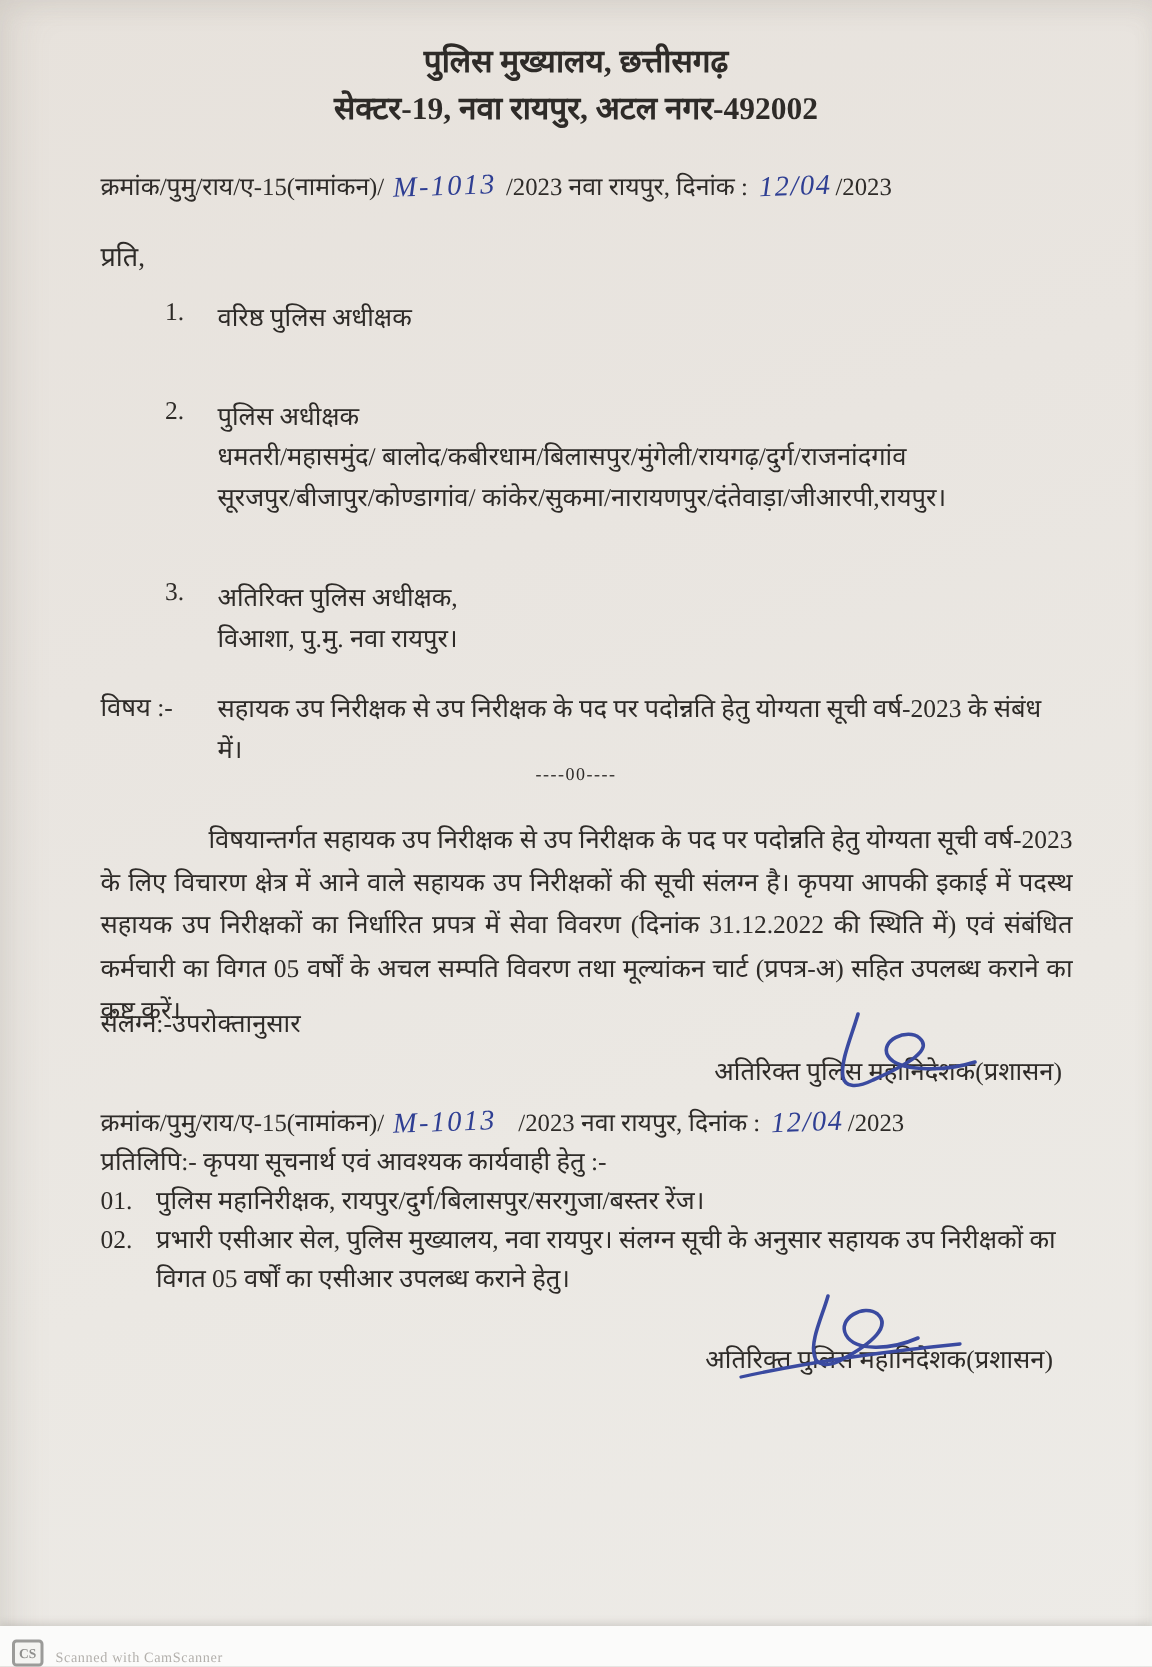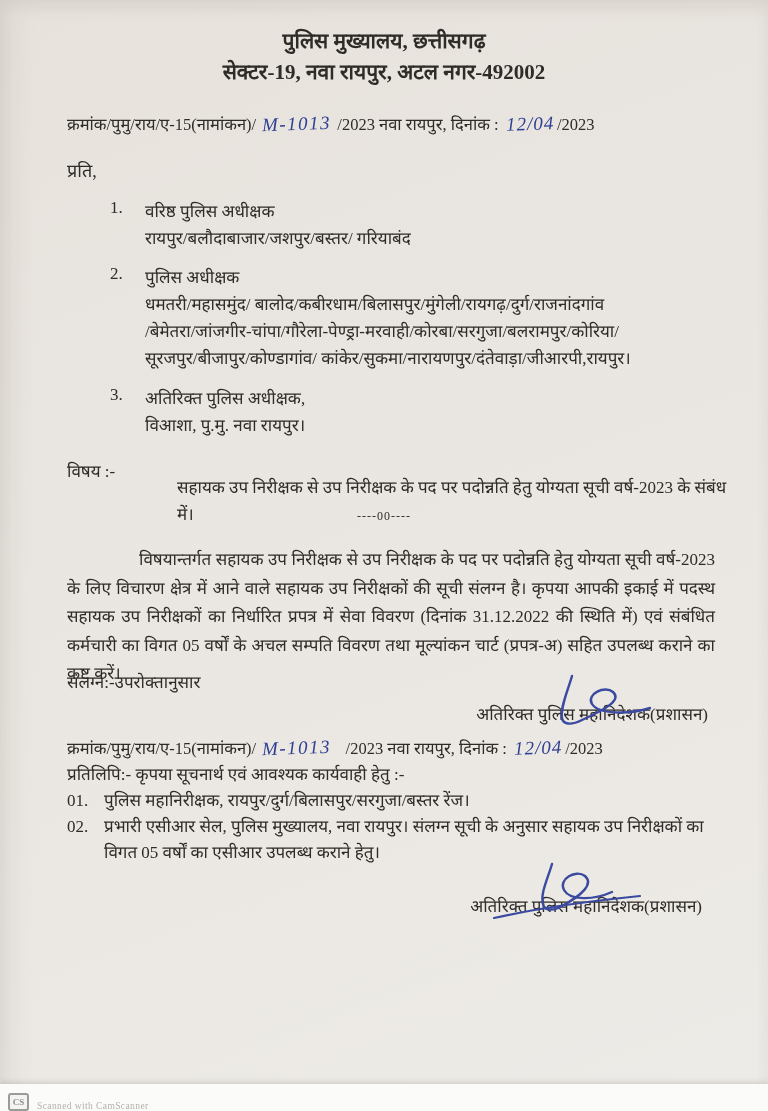--- a/index.html
+++ b/index.html
@@ -17,21 +17,21 @@
   .refline2{left:67px;top:736px;font-size:16.5px;white-space:nowrap;}
   .hand{
     color:#2f3f93;font-style:italic;font-size:19px;letter-spacing:1.5px;
     display:inline-block;transform:rotate(-2deg);padding:0 6px;font-weight:500;
   }
   .hand.date{letter-spacing:1px;padding:0 3px;}
   .salutation{left:67px;top:158px;font-size:18px;}
   .rcp-num{position:absolute;left:110px;font-size:17px;}
   .rcp-text{position:absolute;left:145px;font-size:17px;line-height:27px;}
   .subject-label{left:67px;top:459px;font-size:17px;}
-  .subject-text{left:145px;top:474px;width:570px;font-size:17px;line-height:27px;margin-left:32px;}
+  .subject-text{left:145px;top:459px;width:570px;font-size:17px;line-height:27px;}
   .separator{left:0;right:0;top:509px;text-align:center;font-size:12px;letter-spacing:1px;}
   .bodypara{left:67px;top:540px;width:648px;font-size:17px;line-height:28.5px;text-align:justify;text-indent:72px;margin-top:6px;}
   .enclosure{left:67px;top:670px;font-size:17px;text-align:right;}
   .sig1{right:60px;top:702px;font-size:17px;}
   .sig2{right:66px;top:894px;font-size:17px;}
   .sig-ink{pointer-events:none;}
   .copies-heading{left:67px;top:762px;font-size:17px;}
   .copy-row{position:absolute;left:67px;display:flex;font-size:17px;line-height:26px;}
   .copy-num{width:37px;flex:0 0 37px;}
   .copy-text{width:600px;}
@@ -57,28 +57,26 @@
     <div>सेक्टर-19, नवा रायपुर, अटल नगर-492002</div>
   </div>
 
   <div class="abs refline"><span>क्रमांक/पुमु/राय/ए-15(नामांकन)/</span><span class="hand">M-1013</span><span>/2023 नवा रायपुर, दिनांक :</span> <span class="hand date">12/04</span><span>/2023</span></div>
 
   <div class="abs salutation">प्रति,</div>
 
   <div class="rcp-num" style="top:198px;">1.</div>
   <div class="rcp-text" style="top:198px;">
     <div>वरिष्ठ पुलिस अधीक्षक</div>
-    <div>रायपुर/बलौदाबाजार/जशपुर/बस्तर/ गरियाबंद</div>
   </div>
 
   <div class="rcp-num" style="top:264px;">2.</div>
   <div class="rcp-text" style="top:264px;">
     <div>पुलिस अधीक्षक</div>
     <div>धमतरी/महासमुंद/ बालोद/कबीरधाम/बिलासपुर/मुंगेली/रायगढ़/दुर्ग/राजनांदगांव</div>
-    <div>/बेमेतरा/जांजगीर-चांपा/गौरेला-पेण्ड्रा-मरवाही/कोरबा/सरगुजा/बलरामपुर/कोरिया/</div>
     <div>सूरजपुर/बीजापुर/कोण्डागांव/ कांकेर/सुकमा/नारायणपुर/दंतेवाड़ा/जीआरपी,रायपुर।</div>
   </div>
 
   <div class="rcp-num" style="top:385px;">3.</div>
   <div class="rcp-text" style="top:385px;">
     <div>अतिरिक्त पुलिस अधीक्षक,</div>
     <div>विआशा, पु.मु. नवा रायपुर।</div>
   </div>
 
   <div class="abs subject-label">विषय :-</div>

